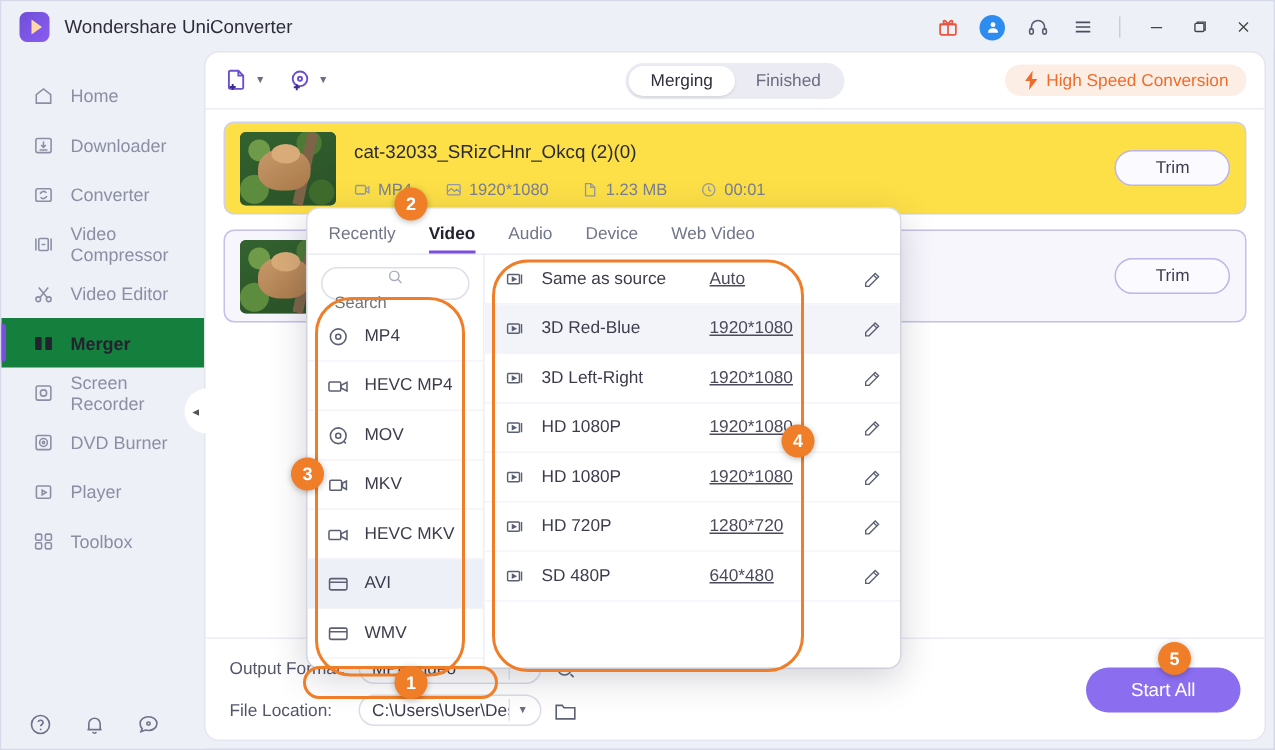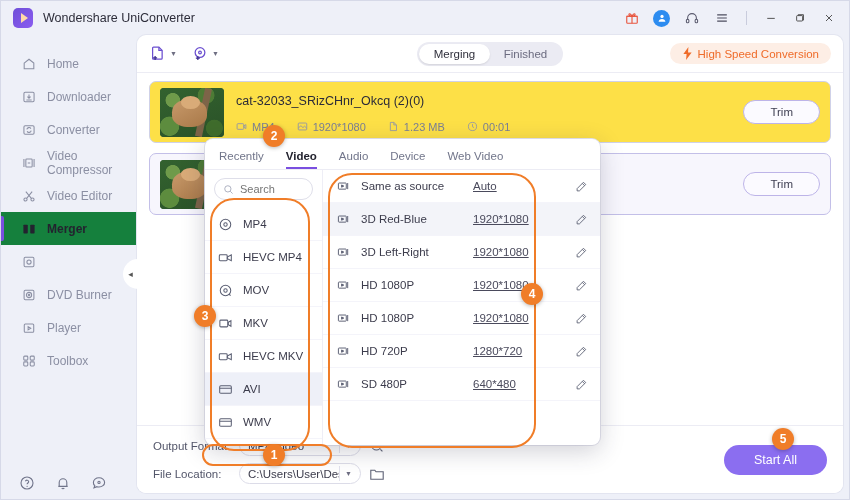--- a/index.html
+++ b/index.html
@@ -150,21 +150,21 @@
   .pop-tab { font-size: 11.5px; color: #71758a; padding-bottom: 7px; cursor: pointer; position: relative; }
   .pop-tab.on { color: #23232f; font-weight: bold; }
   .pop-tab.on::after {
     content: ""; position: absolute; left: 0; right: 0; bottom: 0; height: 2px; background: #7a4fe0;
   }
   .pop-body { flex: 1; display: flex; min-height: 0; }
   .pop-left { width: 118px; border-right: 1px solid #eeeef6; display: flex; flex-direction: column; }
   .search-wrap { padding: 8px 9px; }
   .search {
     display: flex; align-items: center; gap: 6px; height: 22px;
-    border: 1px solid #dedee9; border-radius: 11px; padding: 0 8px; color: #a9adbd;
+    border: 1px solid #dedee9; border-radius: 11px; padding: 0 8px; color: #a9adbd; flex-direction: column;
   }
   .search input {
     border: 0; outline: 0; font-size: 11px; width: 100%;
     font-family: "Liberation Sans", sans-serif; color: #6a6e80; background: transparent;
   }
   .fmt-list { flex: 1; overflow: hidden; }
   .fmt {
     height: 33px; display: flex; align-items: center; gap: 10px; padding-left: 13px;
     font-size: 11.5px; color: #3c3c4c; cursor: pointer; border-bottom: 1px solid #f4f4fa;
   }
@@ -338,20 +338,21 @@
       </span>
       <span>Merger</span>
     </div>
     <div class="side-item">
       <span class="ico">
         <svg width="14" height="14" viewBox="0 0 16 16" fill="none" stroke="currentColor" stroke-width="1.2">
             <rect x="2.4" y="2.6" width="11.2" height="10.8" rx="1.4"></rect>
             <circle cx="8" cy="8" r="2.4"></circle>
           </svg>
       </span>
+      <span>Screen Recorder</span>
     </div>
     <div class="side-item">
       <span class="ico">
         <svg width="14" height="14" viewBox="0 0 16 16" fill="none" stroke="currentColor" stroke-width="1.2">
             <rect x="2.4" y="2.6" width="11.2" height="10.8" rx="1.4"></rect>
             <circle cx="8" cy="8" r="3"></circle>
             <circle cx="8" cy="8" r=".9"></circle>
           </svg>
       </span>
       <span>DVD Burner</span>

